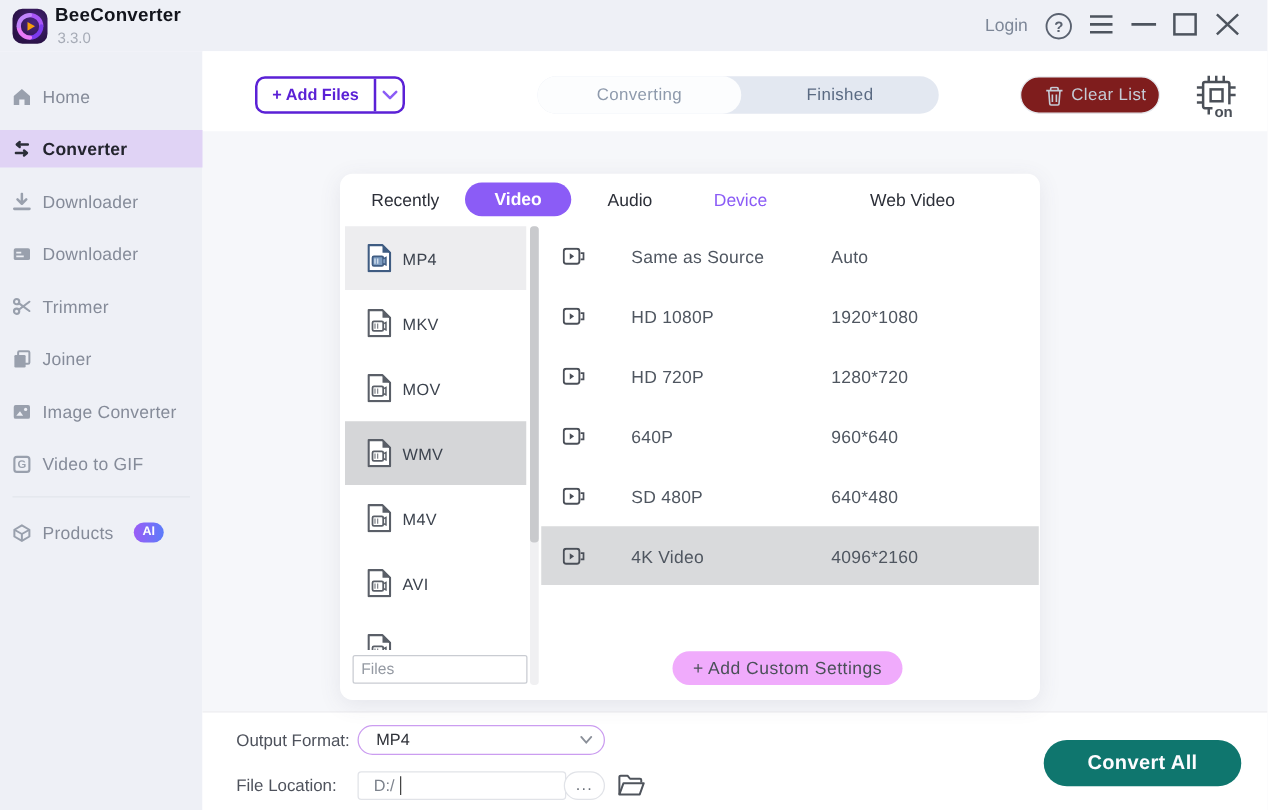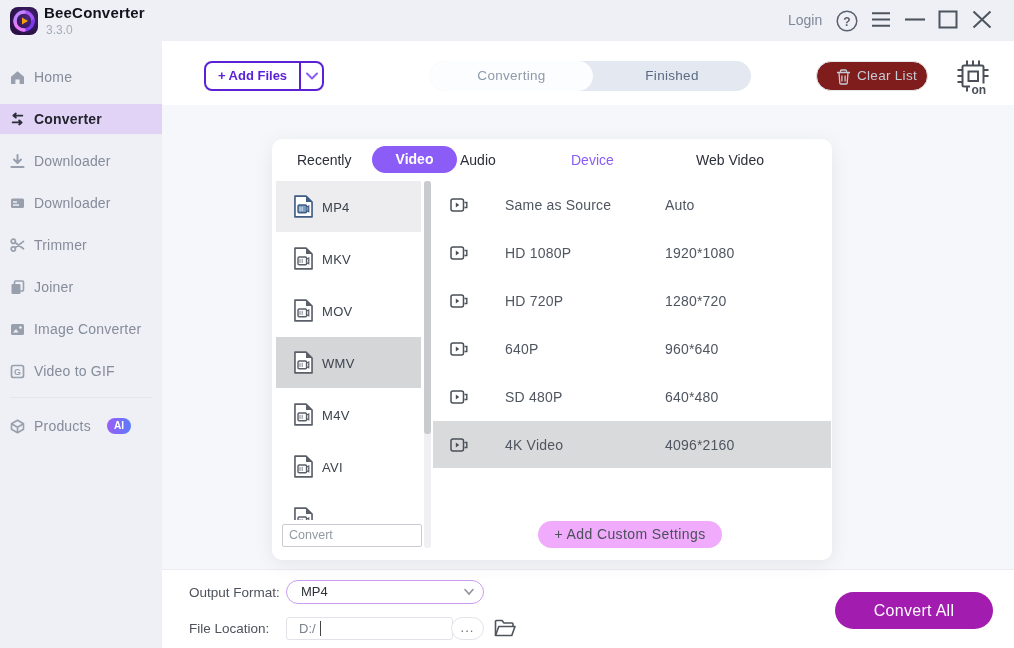--- a/index.html
+++ b/index.html
@@ -136,21 +136,21 @@
     <path d="M14 30 V34.5"></path>
   </g>
   <rect x="17" y="26.5" width="21" height="11.5" fill="#fff"></rect>
   <text x="18.5" y="36.5" font-size="12" font-weight="bold" fill="#4b5058" font-family="Liberation Sans">on</text>
 </svg>
 
 <div class="abs" style="left:272px;top:139px;width:560px;height:421px;background:#fff;border-radius:10px;box-shadow:0 4px 18px rgba(80,80,110,.10);"></div>
 
 <div class="abs" style="left:297px;top:152px;font-size:14px;font-weight:500;color:#2c2f38;">Recently</div>
 <div class="abs" style="left:372px;top:146px;width:85px;height:27px;border-radius:13.5px;background:#8b5cf6;color:#fff;text-align:center;line-height:27px;font-size:14px;font-weight:bold;">Video</div>
-<div class="abs" style="left:460px;top:152px;font-size:14px;font-weight:500;color:#2c2f38;text-align:center;">Audio</div>
+<div class="abs" style="left:486px;top:152px;font-size:14px;font-weight:500;color:#2c2f38;text-align:center;">Audio</div>
 <div class="abs" style="left:571px;top:152px;font-size:14px;font-weight:500;color:#8b5cf6;">Device</div>
 <div class="abs" style="left:660px;top:152px;font-size:14px;font-weight:500;color:#2c2f38;margin-left:36px;">Web Video</div>
 
 <div id="formats">
     <div class="abs" style="left:276px;top:181px;width:145px;height:51px;background:#ededef;"></div>
     <svg class="abs" style="left:293px;top:195px;" width="21" height="23" viewBox="0 0 18 21">
     <path d="M1.2 1 H11.3 L16.8 6.5 V20 H1.2 Z" fill="#fff" stroke="#3f5c82" stroke-width="1.5" stroke-linejoin="round"></path>
     <path d="M11.3 1 L16.8 6.5 H11.3 Z" fill="#3f5c82"></path>
       <rect x="4" y="9.2" width="7.8" height="7" rx="1" fill="#7d9cc0" stroke="#3f5c82" stroke-width="1.3"></rect>
       <path d="M11.8 11 L13.8 10 V15.4 L11.8 14.4" fill="#7d9cc0" stroke="#3f5c82" stroke-width="1.1"></path>
@@ -203,21 +203,21 @@
     <path d="M11.3 1 L16.8 6.5 H11.3 Z" fill="#5a5f68"></path>
         <rect x="4" y="9.2" width="7.8" height="7" rx="1" fill="none" stroke="#5a5f68" stroke-width="1.3"></rect>
         <path d="M11.8 11 L13.8 10 V15.4 L11.8 14.4" fill="none" stroke="#5a5f68" stroke-width="1.1"></path>
         <path d="M5.8 10.8 v3.8 M7.8 10.8 v3.8" stroke="#5a5f68" stroke-width=".7"></path>
       </svg></div>
   </div>
 
 <div class="abs" style="left:424px;top:181px;width:7px;height:367px;background:#f0f0f2;border-radius:3px;"></div>
 <div class="abs" style="left:424px;top:181px;width:7px;height:253px;background:#c9cacd;border-radius:3px;"></div>
 
-<div class="abs" style="left:282px;top:524px;width:140px;height:23px;border:1px solid #c9ccd2;background:#fff;border-radius:2px;font-size:12.5px;color:#959aa3;line-height:21px;padding-left:6px;">Convert</div>
+<div class="abs" style="left:282px;top:524px;width:140px;height:23px;border:1px solid #c9ccd2;background:#fff;border-radius:2px;font-size:12.5px;color:#959aa3;line-height:21px;padding-left:6px;">Files</div>
 
 <div id="rows">
     <svg class="abs" style="left:450px;top:198px;" width="18" height="14" viewBox="0 0 18 14">
     <rect x="1" y="1" width="12.5" height="12" rx="2" fill="none" stroke="#4a4f58" stroke-width="1.5"></rect>
     <path d="M5.8 4.5 L9.3 7 L5.8 9.5 Z" fill="#4a4f58"></path>
     <path d="M14.5 4.5 H16.8 V9.5 H14.5" fill="none" stroke="#4a4f58" stroke-width="1.4"></path>
     </svg>
     <div class="abs" style="left:505px;top:197px;font-size:14px;color:#4f5660;letter-spacing:.2px;">Same as Source</div>
     <div class="abs" style="left:665px;top:197px;font-size:14px;color:#4f5660;letter-spacing:.2px;">Auto</div>
     <svg class="abs" style="left:450px;top:246px;" width="18" height="14" viewBox="0 0 18 14">
@@ -271,13 +271,13 @@
 <div class="abs" style="left:286px;top:617px;width:167px;height:23px;border:1px solid #e1e3e8;border-radius:3px;background:#fff;">
   <div class="abs" style="left:12px;top:0;height:21px;line-height:21px;font-size:13px;color:#7c828c;">D:/</div>
   <div class="abs" style="left:33px;top:3px;width:1px;height:15px;background:#444;"></div>
 </div>
 <div class="abs" style="left:451px;top:617px;width:33px;height:23px;border:1px solid #e1e3e8;border-radius:11.5px;background:#fff;text-align:center;line-height:19px;font-size:13px;color:#6a6f78;letter-spacing:1px;">...</div>
 <svg class="abs" style="left:494px;top:619px;" width="22" height="19" viewBox="0 0 22 19">
   <path d="M1.5 16.5 V2.5 a1 1 0 0 1 1-1 h5.5 l2 2.5 h8 a1 1 0 0 1 1 1 v2" fill="none" stroke="#4f545c" stroke-width="1.6" stroke-linejoin="round"></path>
   <path d="M1.5 16.5 L4.8 7.5 h16.2 l-3.2 9 Z" fill="none" stroke="#4f545c" stroke-width="1.6" stroke-linejoin="round"></path>
 </svg>
 
-<div class="abs" style="left:835px;top:592px;width:158px;height:37px;border-radius:18.5px;background:#a21caf;color:#fdfcff;font-size:16px;font-weight:normal;text-align:center;line-height:37px;letter-spacing:.3px;">Convert All</div>
+<div class="abs" style="left:835px;top:592px;width:158px;height:37px;border-radius:18.5px;background:#0f766e;color:#fdfcff;font-size:16px;font-weight:bold;text-align:center;line-height:37px;letter-spacing:.3px;">Convert All</div>
 
 </body></html>

